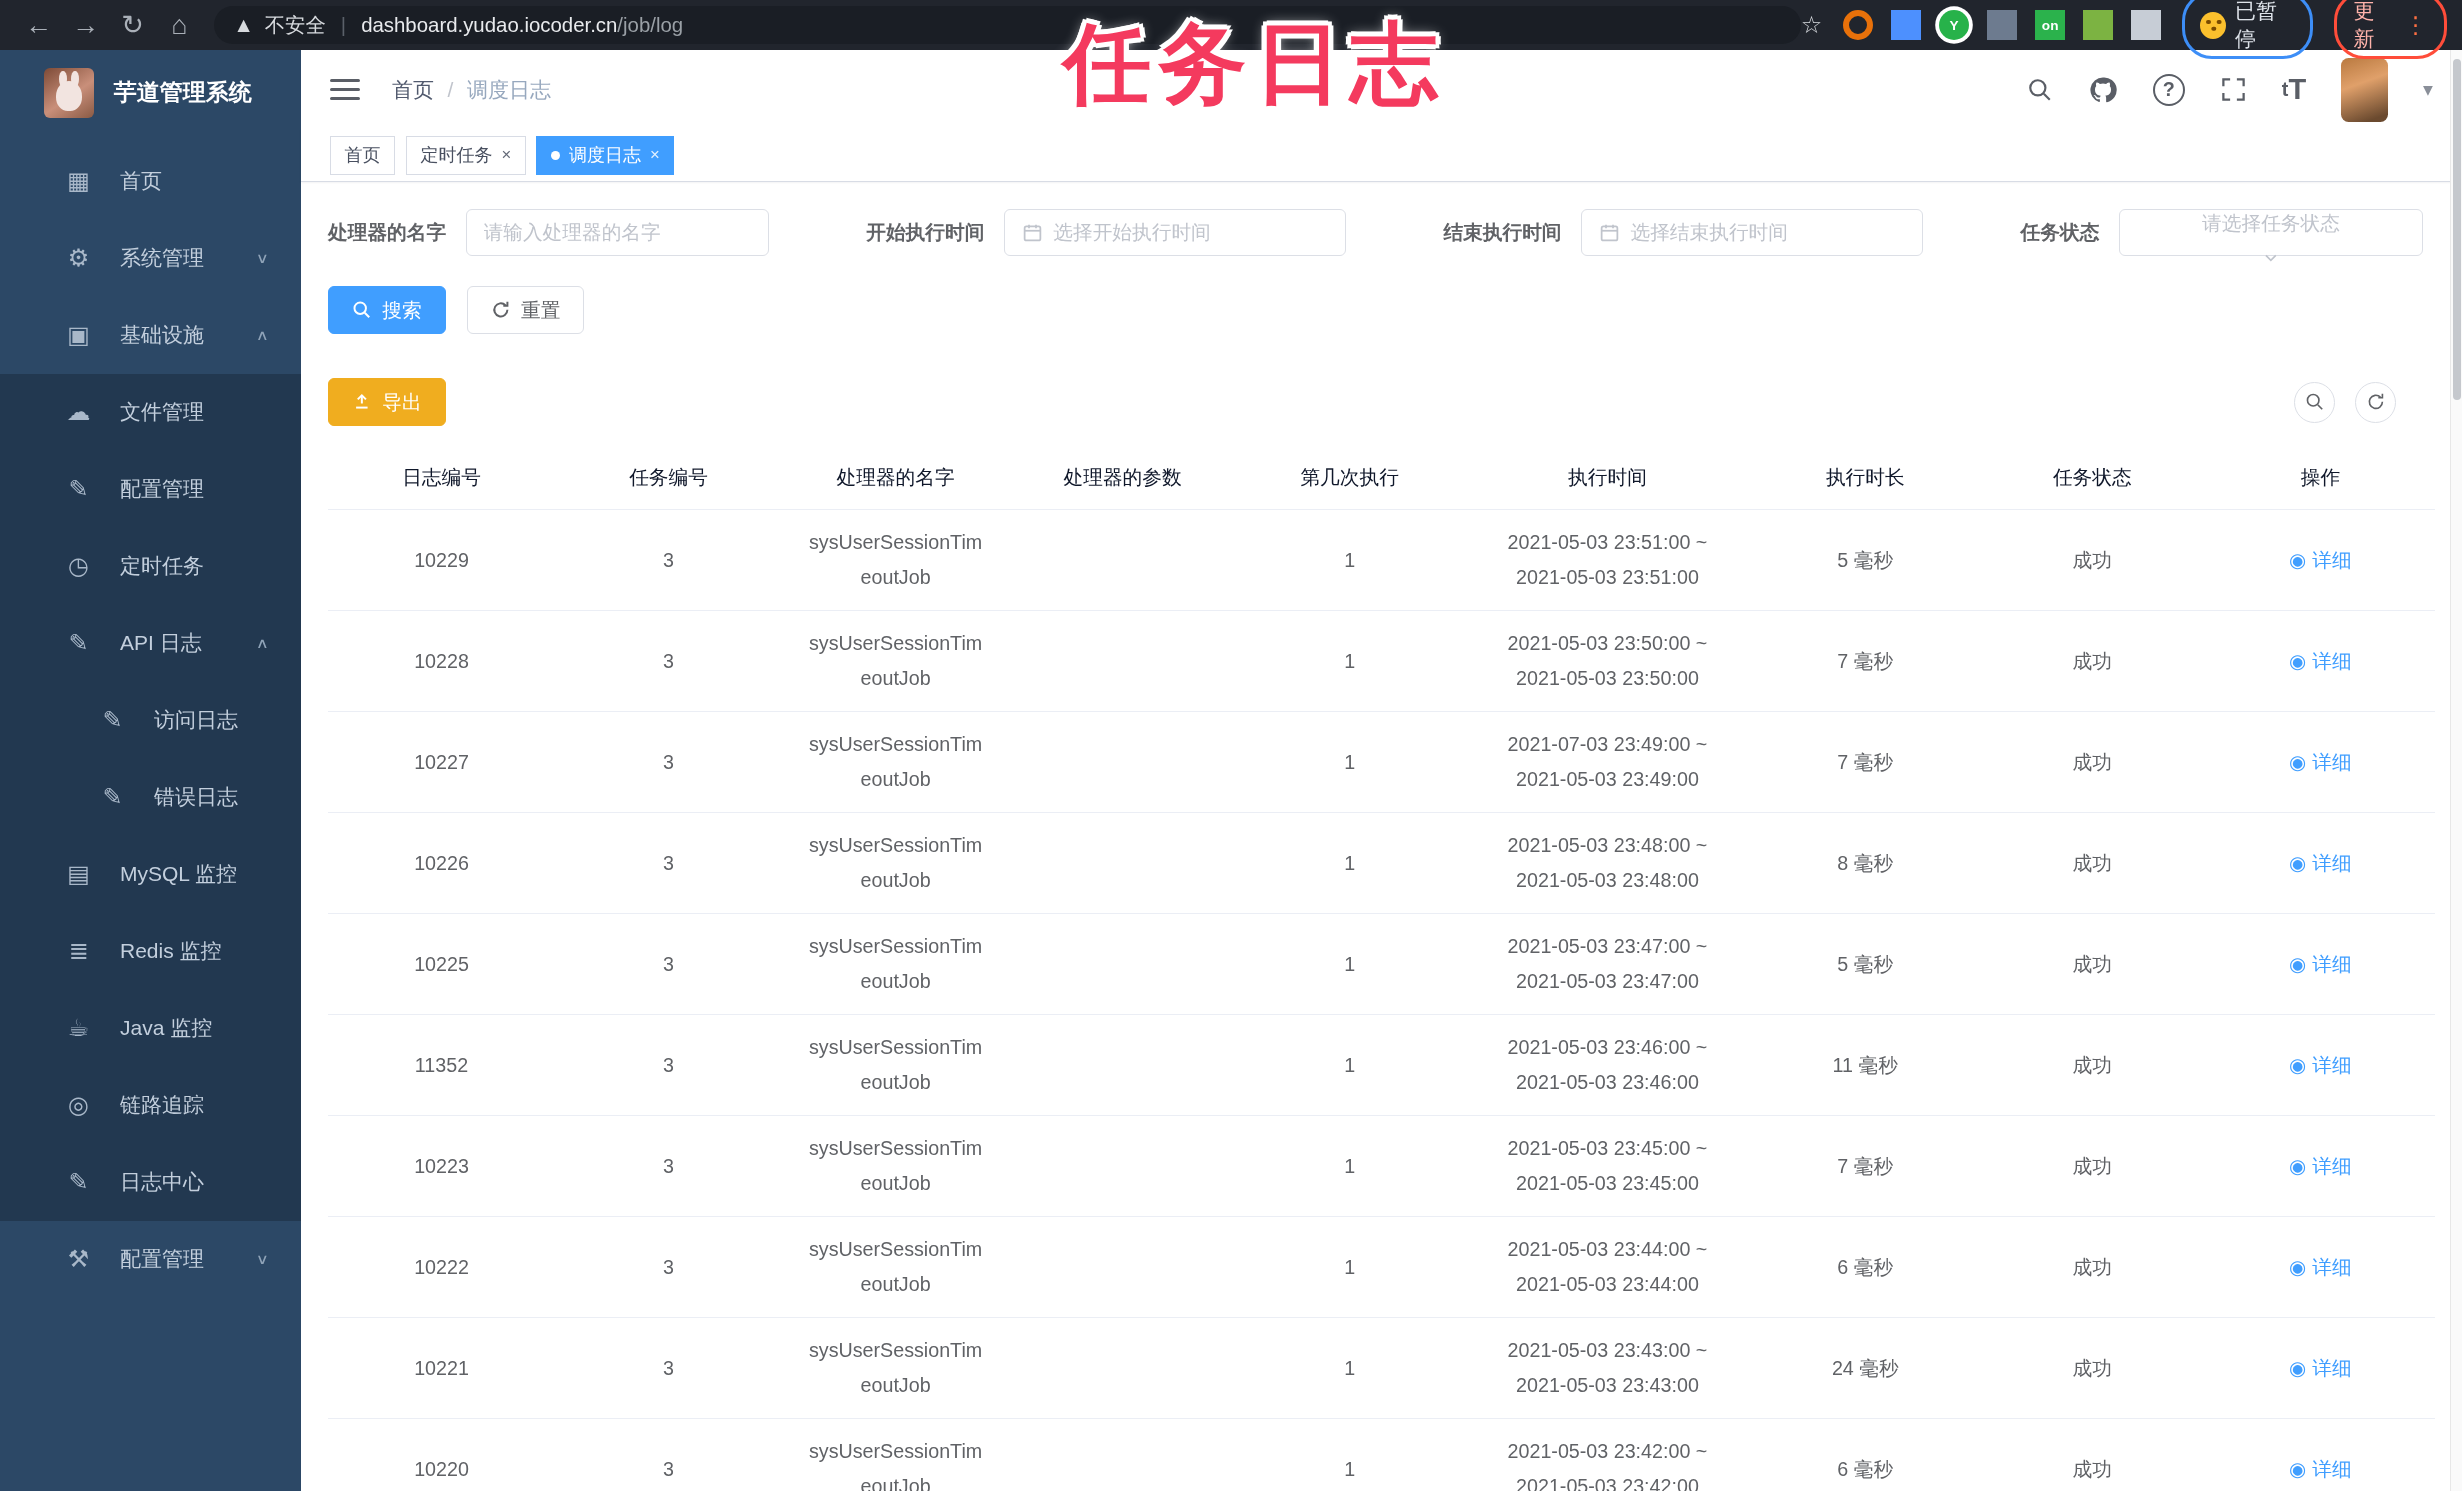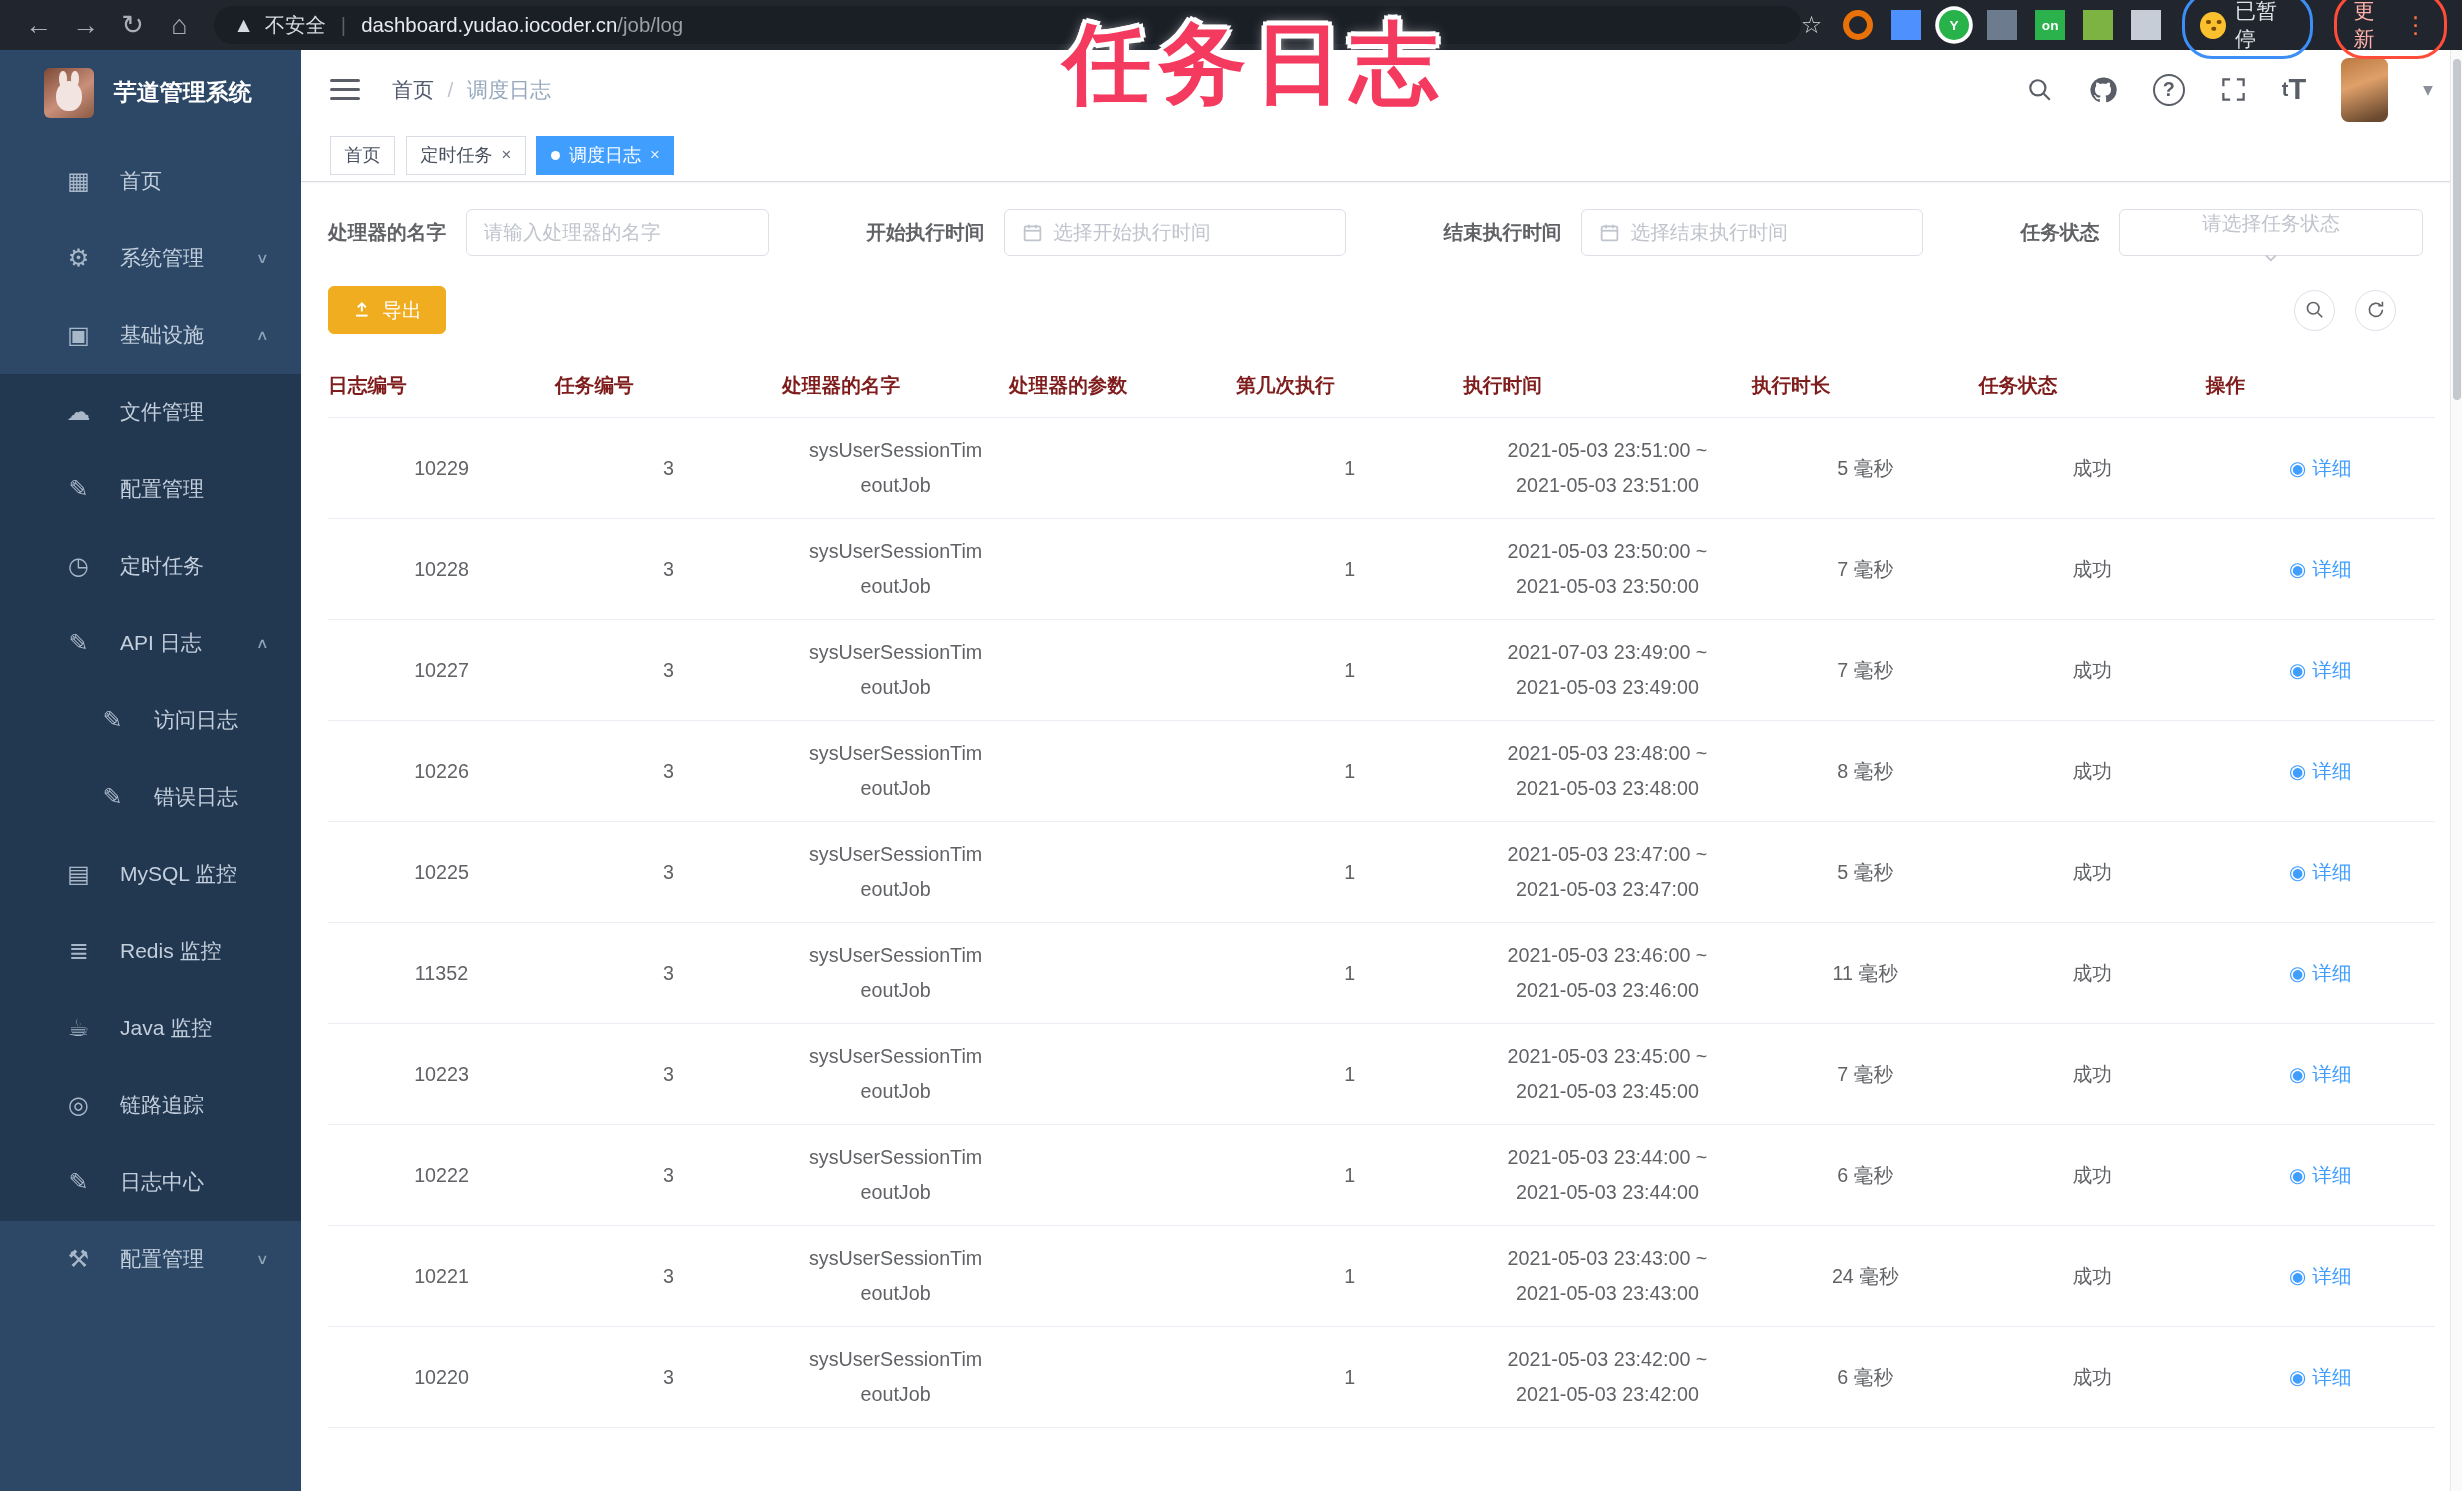--- a/index.html
+++ b/index.html
@@ -93,22 +93,22 @@
     display:inline-flex; align-items:center; gap:10.6px; padding:0 23px; font-family:inherit; }
   .btn-primary { background:#409eff; border-color:#409eff; color:#fff; }
   .btn-plain { background:#fff; border-color:#dcdfe6; color:#606266; }
   .btn-warning { background:#f0ad1f; border-color:#f0ad1f; color:#fff; }
   .toolbar-row { display:flex; justify-content:space-between; align-items:center; margin-bottom:19.7px; }
   .round-group { display:flex; gap:19.7px; padding-right:39px; }
   .round-btn { width:41px; height:41px; border-radius:50%; border:0.8px solid #dcdfe6; background:#fff;
     color:#606266; display:flex; align-items:center; justify-content:center; cursor:pointer; }
   
   table { width:100%; border-collapse:collapse; table-layout:fixed; }
-  thead th { height:64px; font-size:19.7px; font-weight:bold; color:#7f1d1d; border-bottom:0.8px solid #ebeef5;
-    text-align:left; background:#fff; white-space:nowrap; }
+  thead th { height:64px; font-size:19.7px; font-weight:normal; color:#0f172a; border-bottom:0.8px solid #ebeef5;
+    text-align:center; background:#fff; white-space:nowrap; }
   tbody td { height:101px; font-size:19.7px; color:#606266; border-bottom:0.8px solid #ebeef5;
     text-align:center; padding:0 6px; }
   .two-line div { line-height:35px; }
   .detail-link { color:#409eff; display:inline-flex; align-items:center; gap:6px; cursor:pointer; font-size:19.7px; }
   .eye-glyph { font-size:19.7px; }
   
   #scrollbar { position:absolute; top:50px; right:0; bottom:0; width:12px; background:#fafafa;
     border-left:0.8px solid #e8e8e8; z-index:4; }
   #scroll-thumb { position:absolute; top:9px; left:1.5px; width:8.3px; height:341px; background:#c5c8cd; border-radius:4.5px; }
   
@@ -327,20 +327,36 @@
             <span>请选择任务状态</span>
             <span class="sel-chevron">
               <svg width="19.7" height="19.7" viewBox="0 0 24 24" fill="none" stroke="currentColor" stroke-width="2">
                   <polyline points="6 9 12 15 18 9"></polyline>
                 </svg>
             </span>
           </div>
         </div>
       </div>
 
+      <div class="btn-row">
+        <button class="btn btn-primary">
+          <svg width="19.7" height="19.7" viewBox="0 0 24 24" fill="none" stroke="currentColor" stroke-width="2.4">
+              <circle cx="10" cy="10" r="7"></circle>
+              <line x1="15.5" y1="15.5" x2="21" y2="21"></line>
+            </svg>
+          <span>搜索</span>
+        </button>
+        <button class="btn btn-plain">
+          <svg width="19.7" height="19.7" viewBox="0 0 24 24" fill="none" stroke="currentColor" stroke-width="2.4">
+              <path d="M20 12a8 8 0 1 1-2.4-5.7"></path>
+              <polyline points="20 2 20 7 15 7"></polyline>
+            </svg>
+          <span>重置</span>
+        </button>
+      </div>
 
       <div class="toolbar-row">
         <button class="btn btn-warning">
           <svg width="19.7" height="19.7" viewBox="0 0 24 24" fill="none" stroke="currentColor" stroke-width="2.4">
               <line x1="12" y1="4" x2="12" y2="14"></line>
               <polyline points="7 9 12 4 17 9"></polyline>
               <line x1="5" y1="19" x2="19" y2="19"></line>
             </svg>
           <span>导出</span>
         </button>

